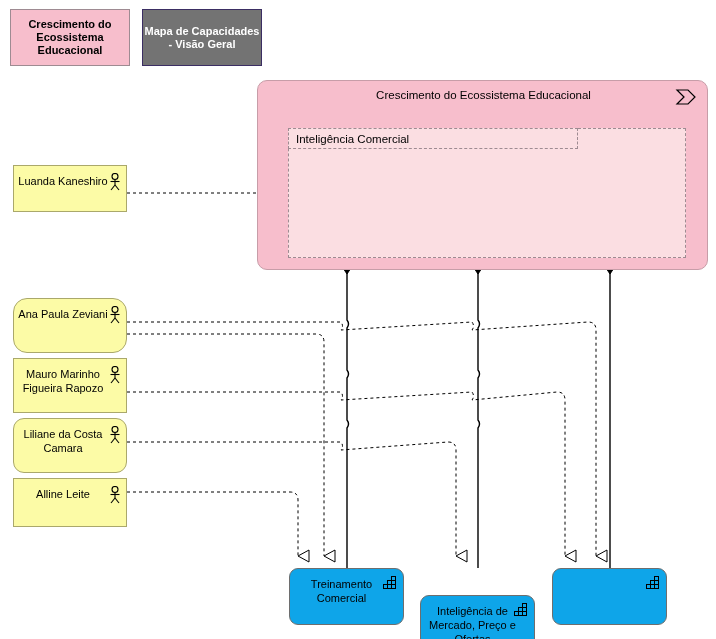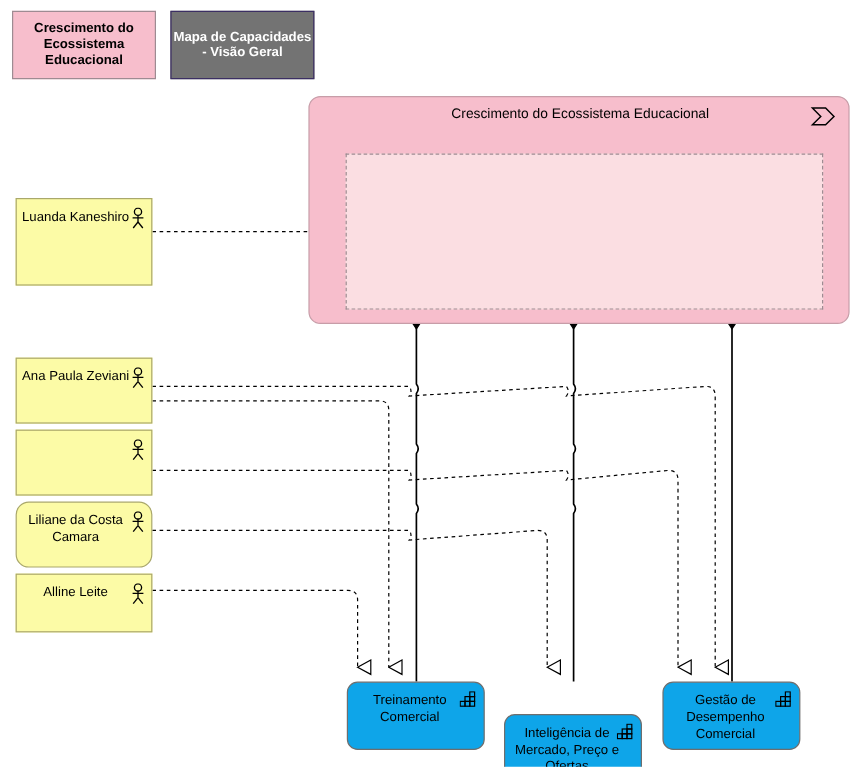--- a/index.html
+++ b/index.html
@@ -62,22 +62,22 @@
     box-sizing:border-box;
   }
   .actor .label{
     position:absolute;left:0;top:8px;width:114px;
     padding:0 20px 0 4px;
     box-sizing:border-box;
     text-align:center;font-size:11px;line-height:14px;color:#000;
   }
   .actor-icon{position:absolute;right:4px;top:7px;width:14px;height:18px;}
 
-  #actor-luanda  {top:165px;height:73px;}
-  #actor-ana     {top:298px;height:55px;}
+  #actor-luanda  {top:165px;height:47px;}
+  #actor-ana     {top:298px;height:55px;border-radius:14px;}
   #actor-mauro   {top:358px;height:55px;}
   #actor-liliane {top:418px;height:55px;border-radius:11px;}
   #actor-alline  {top:478px;height:49px;}
 
   
   .cap{
     position:absolute;width:115px;height:57px;
     background:#0ea5e9;border:1px solid #6E6E6E;border-radius:9px;
     box-sizing:border-box;
   }
@@ -145,20 +145,23 @@
 </div>
 
 <div id="grouping">
   <div id="grouping-title">Crescimento do Ecossistema Educacional</div>
 
   <svg id="grouping-icon" viewBox="0 0 22 16">
     <path d="M2,1 L13,1 L20,8 L13,15 L2,15 L9,8 Z" fill="none" stroke="#000" stroke-width="1.2"></path>
   </svg>
 
   <div id="inner-box"></div>
+  <div id="inner-header">
+    <span>Inteligência Comercial</span>
+  </div>
 </div>
 
 <div class="actor" id="actor-luanda">
   <span class="label">Luanda Kaneshiro</span>
   <svg class="actor-icon" viewBox="0 0 14 18">
     <circle cx="7" cy="3.5" r="3" fill="none" stroke="#000" stroke-width="1.1"></circle>
     <line x1="7" y1="6.5" x2="7" y2="12" stroke="#000" stroke-width="1.1"></line>
     <line x1="2.5" y1="8.5" x2="11.5" y2="8.5" stroke="#000" stroke-width="1.1"></line>
     <line x1="7" y1="12" x2="3" y2="17" stroke="#000" stroke-width="1.1"></line>
     <line x1="7" y1="12" x2="11" y2="17" stroke="#000" stroke-width="1.1"></line>
@@ -170,20 +173,21 @@
   <svg class="actor-icon" viewBox="0 0 14 18">
     <circle cx="7" cy="3.5" r="3" fill="none" stroke="#000" stroke-width="1.1"></circle>
     <line x1="7" y1="6.5" x2="7" y2="12" stroke="#000" stroke-width="1.1"></line>
     <line x1="2.5" y1="8.5" x2="11.5" y2="8.5" stroke="#000" stroke-width="1.1"></line>
     <line x1="7" y1="12" x2="3" y2="17" stroke="#000" stroke-width="1.1"></line>
     <line x1="7" y1="12" x2="11" y2="17" stroke="#000" stroke-width="1.1"></line>
   </svg>
 </div>
 
 <div class="actor" id="actor-mauro">
+  <span class="label">Mauro Marinho Figueira Rapozo</span>
   <svg class="actor-icon" viewBox="0 0 14 18">
     <circle cx="7" cy="3.5" r="3" fill="none" stroke="#000" stroke-width="1.1"></circle>
     <line x1="7" y1="6.5" x2="7" y2="12" stroke="#000" stroke-width="1.1"></line>
     <line x1="2.5" y1="8.5" x2="11.5" y2="8.5" stroke="#000" stroke-width="1.1"></line>
     <line x1="7" y1="12" x2="3" y2="17" stroke="#000" stroke-width="1.1"></line>
     <line x1="7" y1="12" x2="11" y2="17" stroke="#000" stroke-width="1.1"></line>
   </svg>
 </div>
 
 <div class="actor" id="actor-liliane">
@@ -226,21 +230,20 @@
     <rect x="8.5" y="0.5" width="4" height="4" fill="none" stroke="#000" stroke-width="1"></rect>
     <rect x="4.5" y="4.5" width="4" height="4" fill="none" stroke="#000" stroke-width="1"></rect>
     <rect x="8.5" y="4.5" width="4" height="4" fill="none" stroke="#000" stroke-width="1"></rect>
     <rect x="0.5" y="8.5" width="4" height="4" fill="none" stroke="#000" stroke-width="1"></rect>
     <rect x="4.5" y="8.5" width="4" height="4" fill="none" stroke="#000" stroke-width="1"></rect>
     <rect x="8.5" y="8.5" width="4" height="4" fill="none" stroke="#000" stroke-width="1"></rect>
   </svg>
 </div>
 
 <div class="cap" id="cap-gestao">
-  <span class="label">Gestão de Desempenho Comercial</span>
   <svg class="cap-icon" viewBox="0 0 15 14">
     <rect x="8.5" y="0.5" width="4" height="4" fill="none" stroke="#000" stroke-width="1"></rect>
     <rect x="4.5" y="4.5" width="4" height="4" fill="none" stroke="#000" stroke-width="1"></rect>
     <rect x="8.5" y="4.5" width="4" height="4" fill="none" stroke="#000" stroke-width="1"></rect>
     <rect x="0.5" y="8.5" width="4" height="4" fill="none" stroke="#000" stroke-width="1"></rect>
     <rect x="4.5" y="8.5" width="4" height="4" fill="none" stroke="#000" stroke-width="1"></rect>
     <rect x="8.5" y="8.5" width="4" height="4" fill="none" stroke="#000" stroke-width="1"></rect>
   </svg>
 </div>
 

